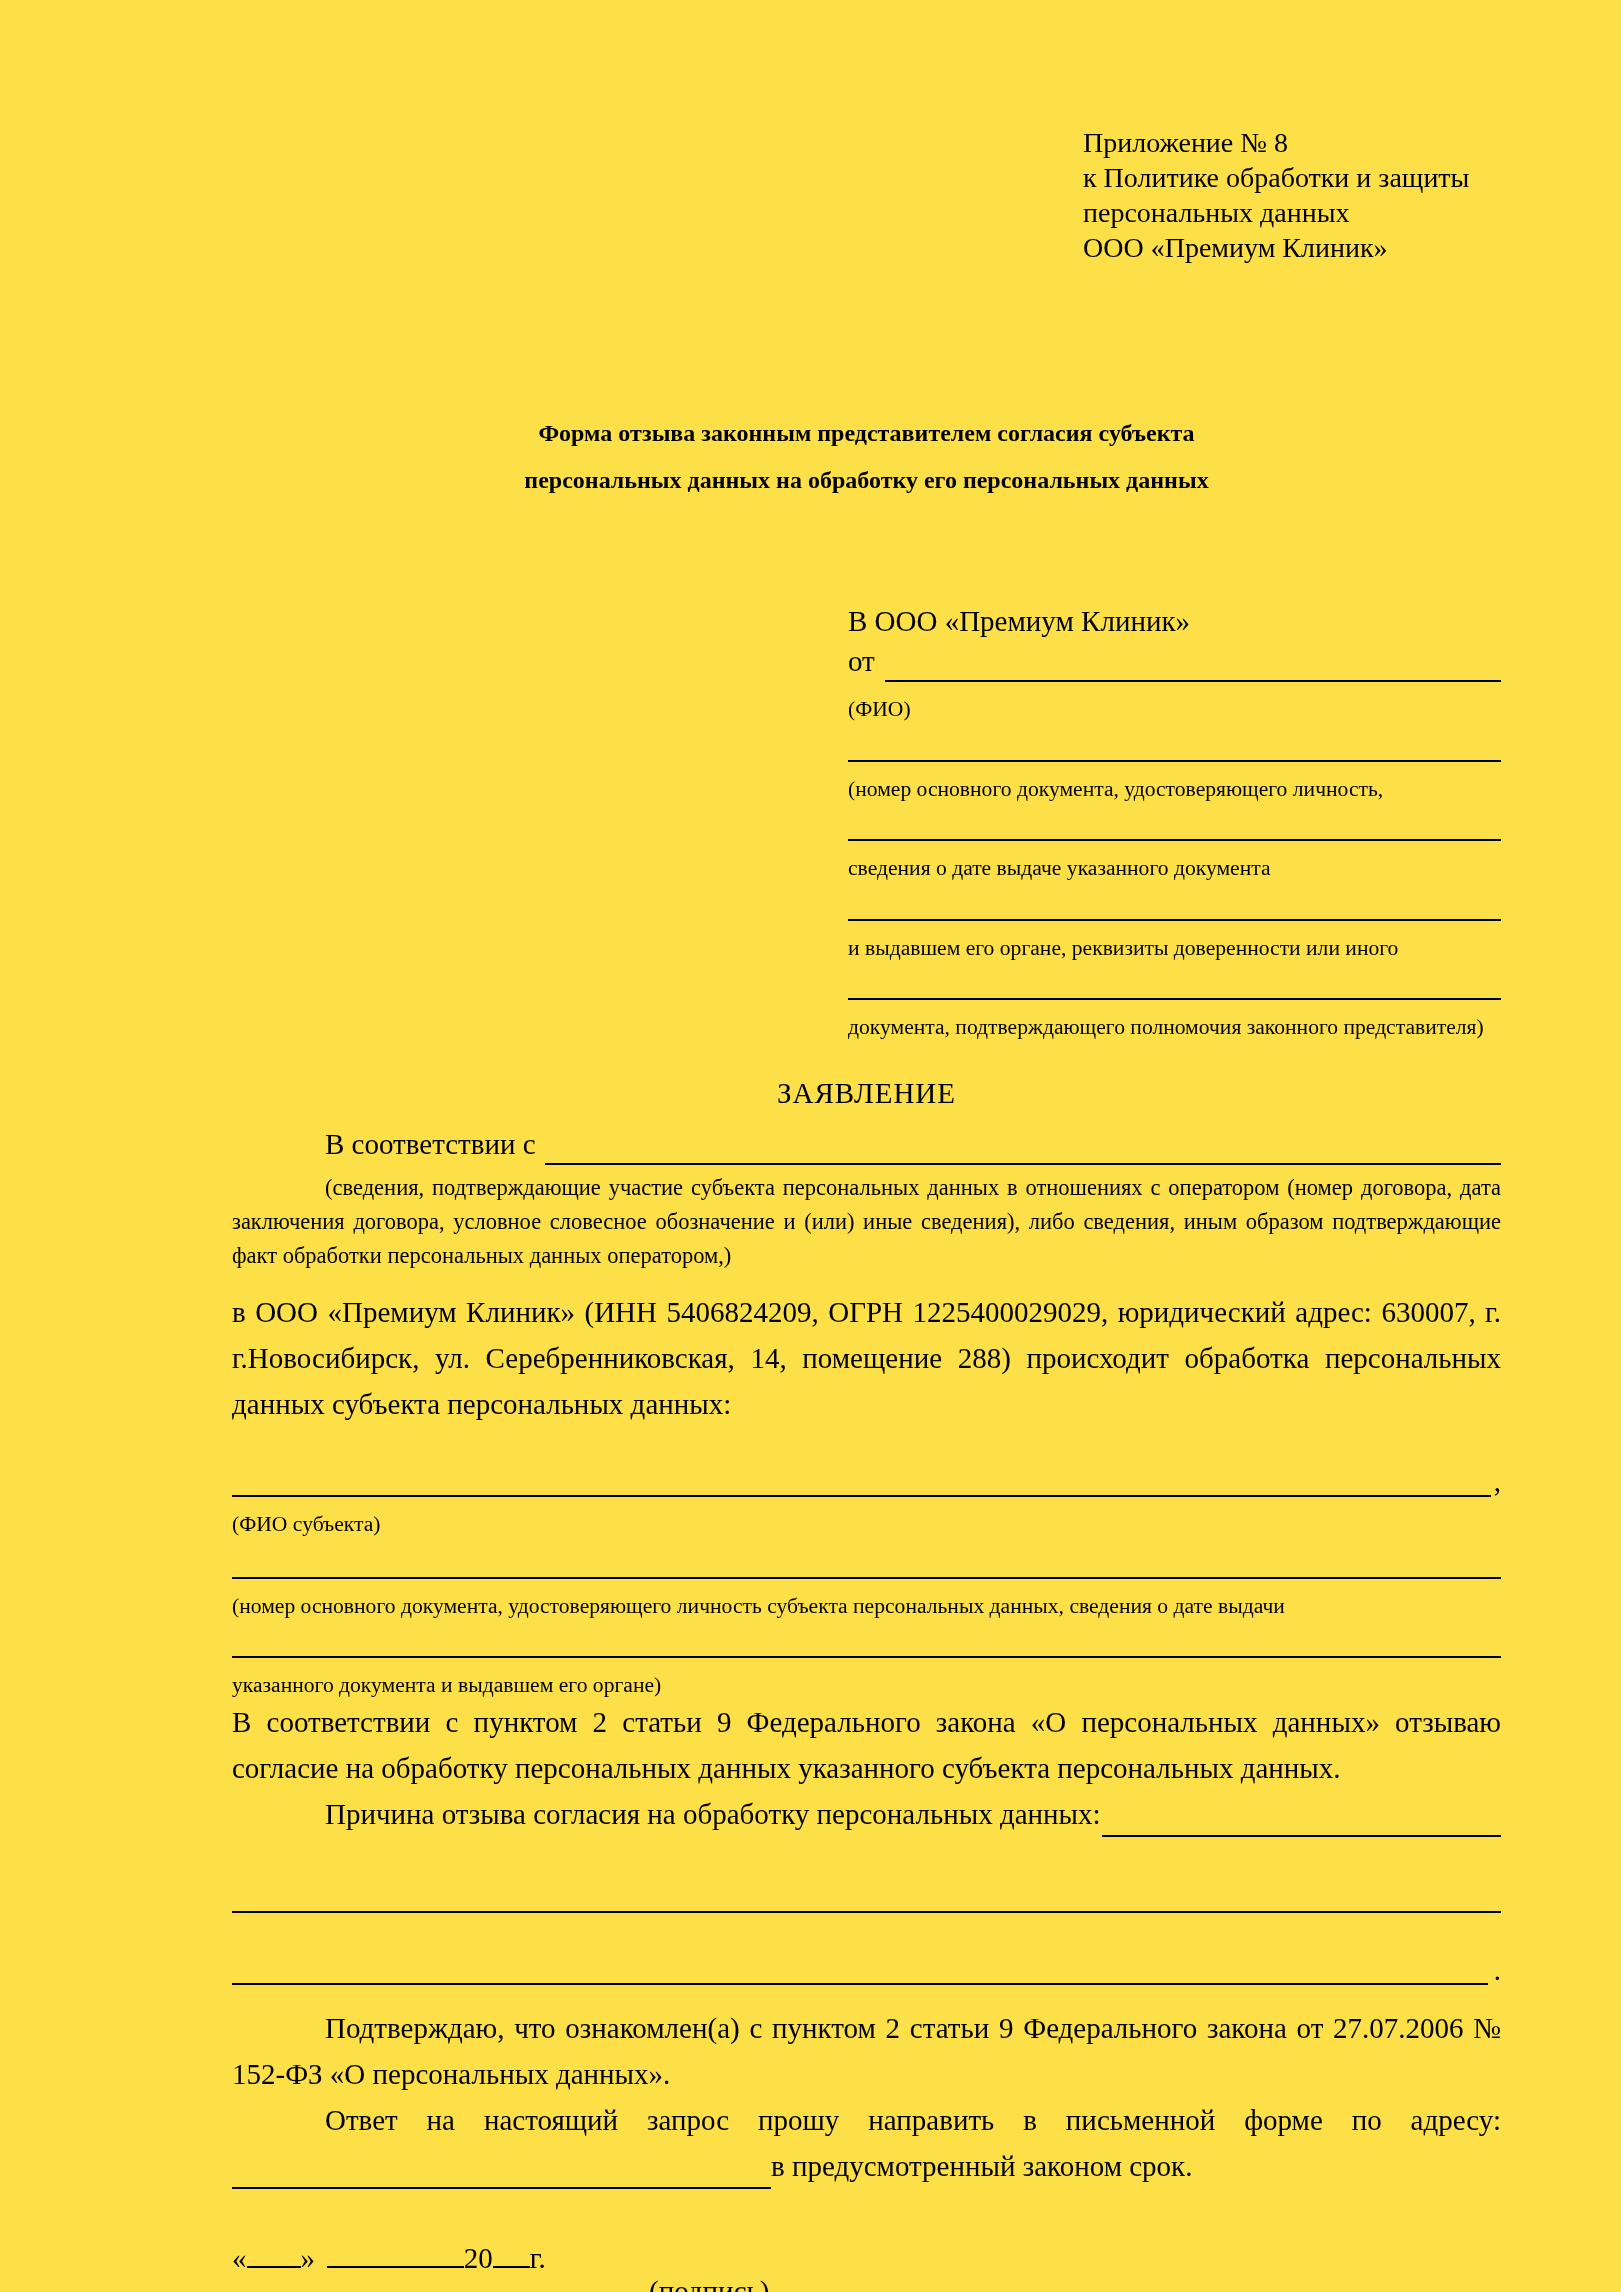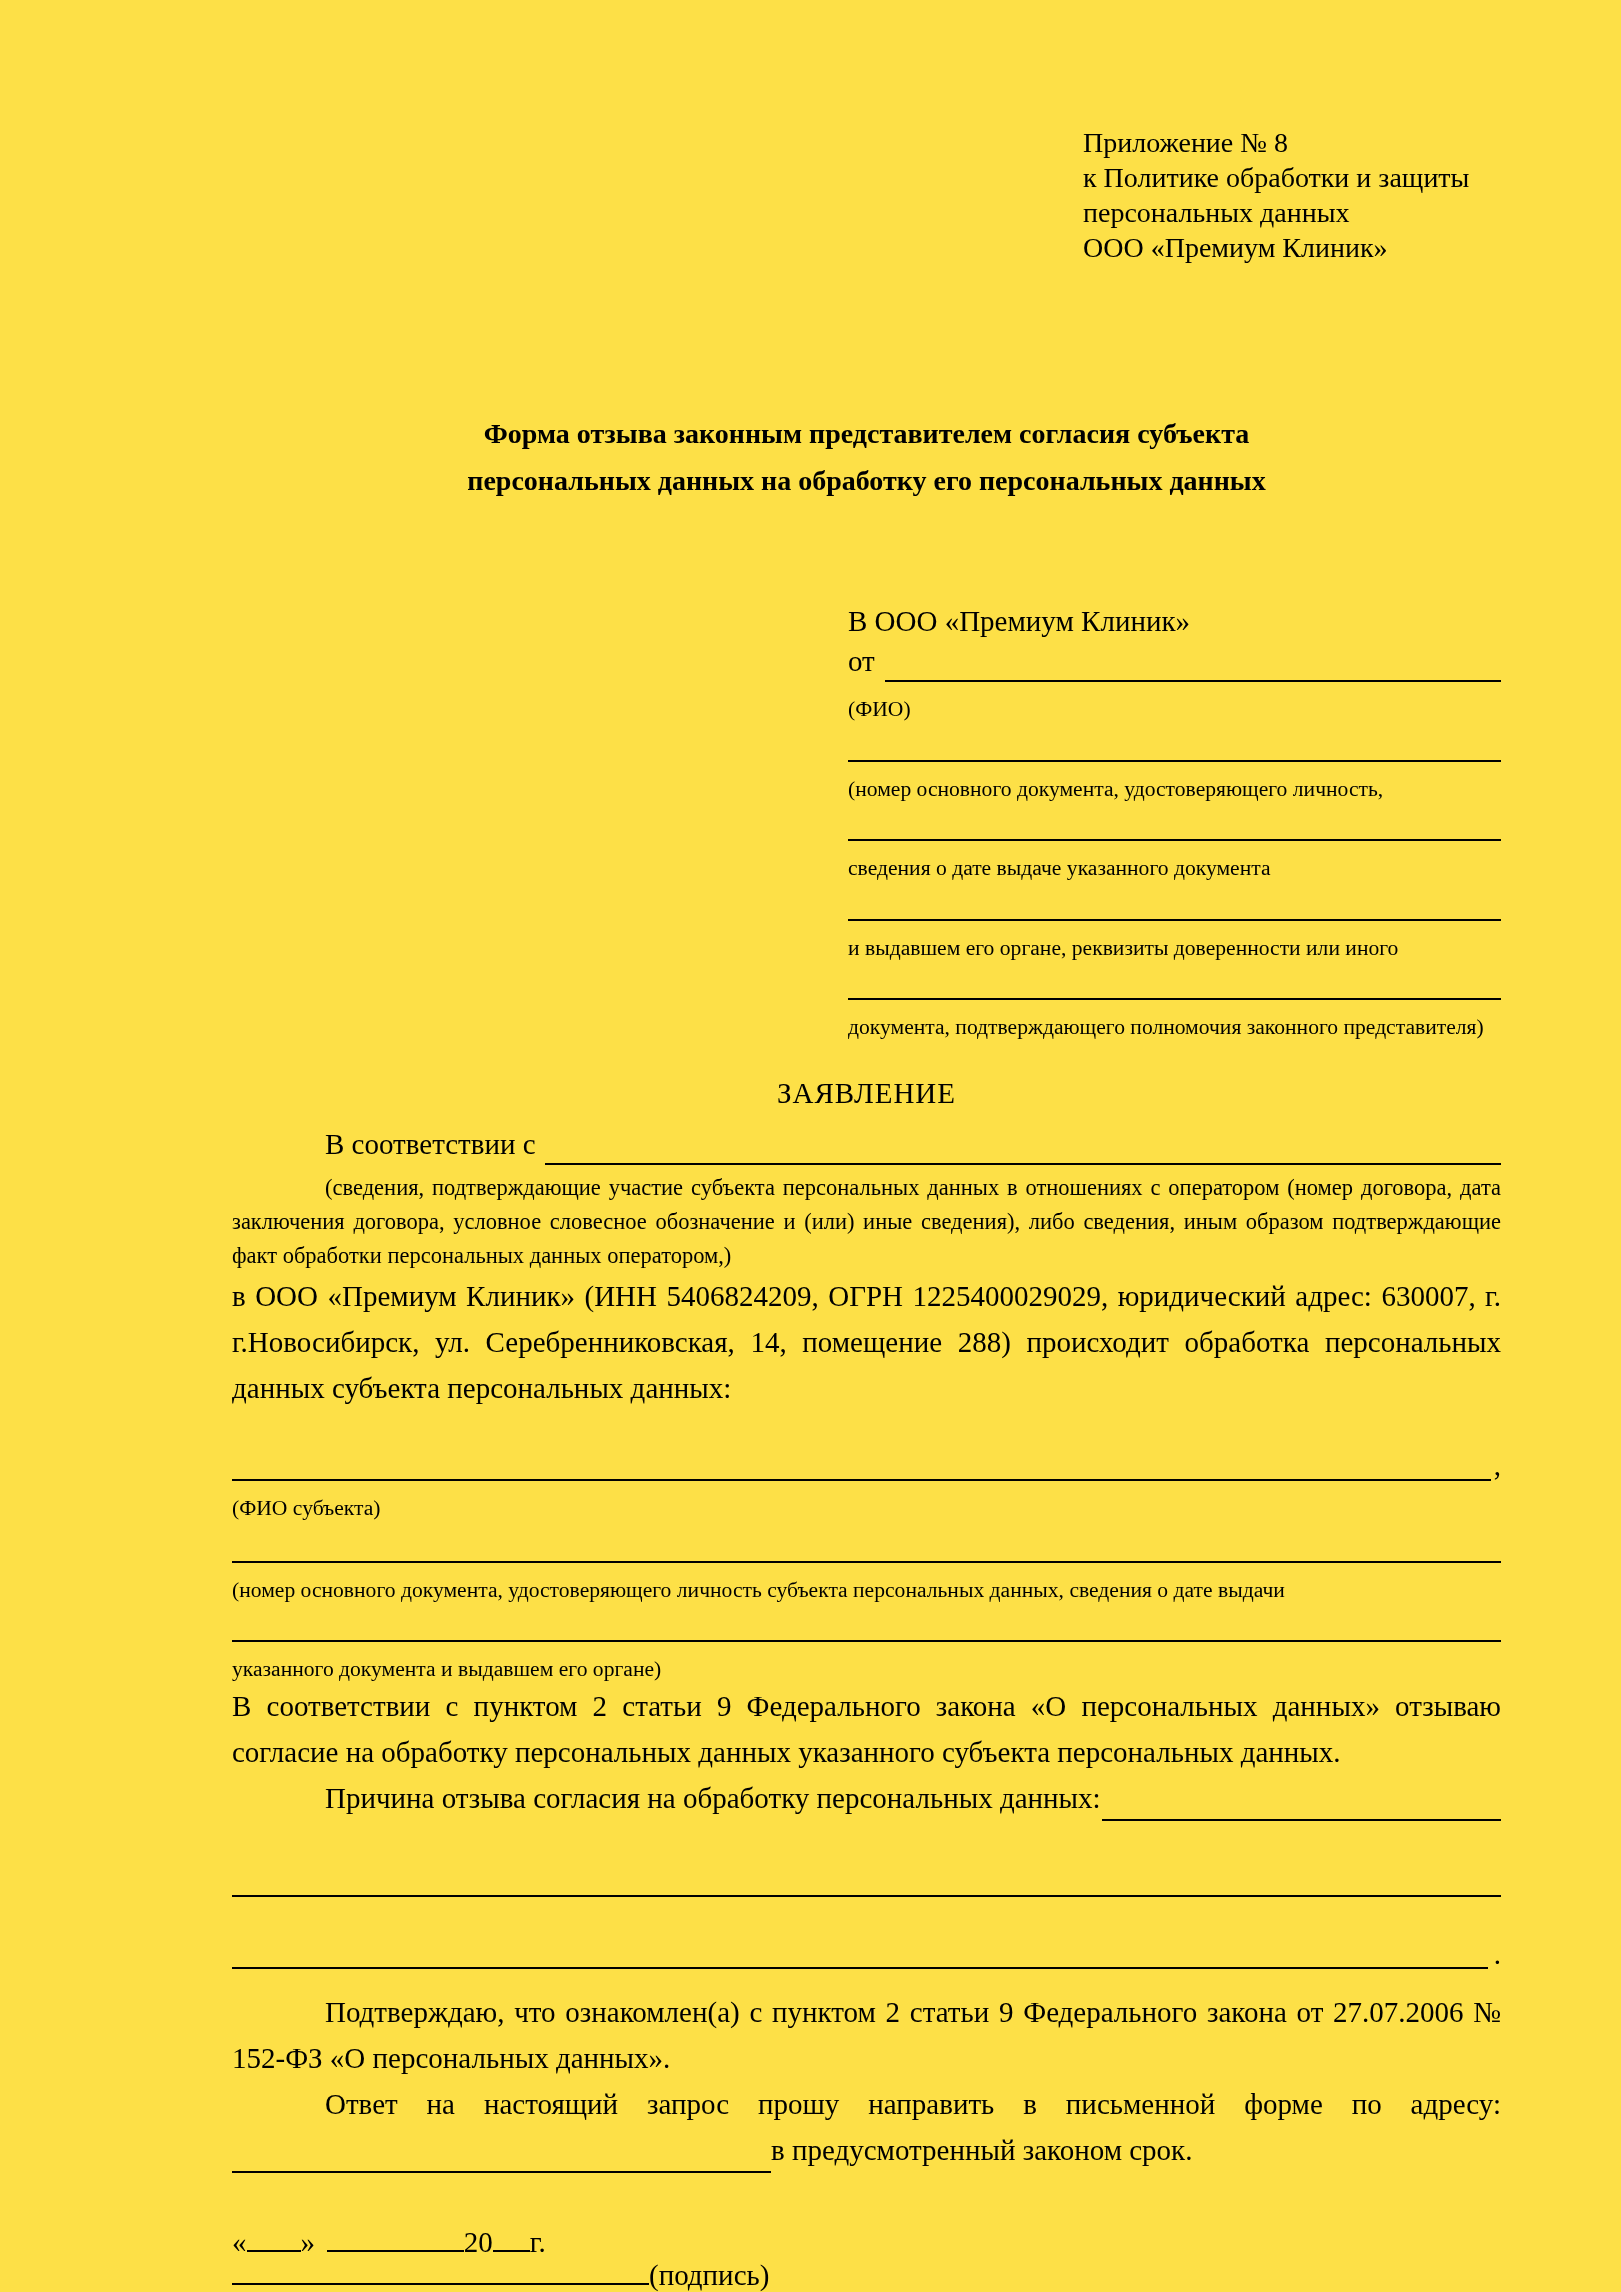--- a/index.html
+++ b/index.html
@@ -13,41 +13,41 @@
     font-size:29px;
     box-sizing:border-box;
     padding:125px 120px 0 232px;
     overflow:hidden;
   }
 
   
   .header-block { margin-left:851px; font-size:28px; line-height:35px; }
 
   
-  .title { margin:145px 0 0 0; font-size:28px; font-weight:bold; text-align:center; line-height:47px; }
+  .title { margin:145px 0 0 0; font-size:24px; font-weight:bold; text-align:center; line-height:47px; }
 
   
   .addr { margin-left:616px; margin-top:98px; }
   .addr-org { line-height:39px; }
   .row { display:flex; align-items:flex-end; }
   .from-row .label { line-height:41px; margin-right:9.8px; white-space:nowrap; }
   .fblank { flex:1 1 auto; border-bottom:2.9px solid #000; }
   .cap { font-size:21.6px; line-height:25.5px; text-align:left; margin-top:15px; }
   .uline { border-bottom:2.9px solid #000; height:0; }
   .addr .uline { margin-top:37px; }
 
   .heading { text-align:center; margin-top:33px; line-height:39px; letter-spacing:1px; }
 
   .intro-row { margin-top:11.8px; }
   .intro-row .label { margin-left:93px; line-height:41px; margin-right:9.8px; white-space:nowrap; }
 
   .small-note { font-size:22.5px; line-height:34px; text-align:justify; text-indent:93px; margin-top:5.9px; }
 
   .para { line-height:46px; text-align:justify; }
-  .op-para { margin-top:0; }
+  .op-para { margin-top:16px; }
 
   .subject-row { margin-top:39px; }
   .subject-row .tail { line-height:31px; margin-left:2.9px; }
 
   .mt40 { margin-top:39px; }
   .mt38 { margin-top:37px; }
 
   .reason-row .label { margin-left:93px; margin-right:1px; white-space:nowrap; line-height:46px; }
 
   .blank-full-1 { margin-top:74px; }

